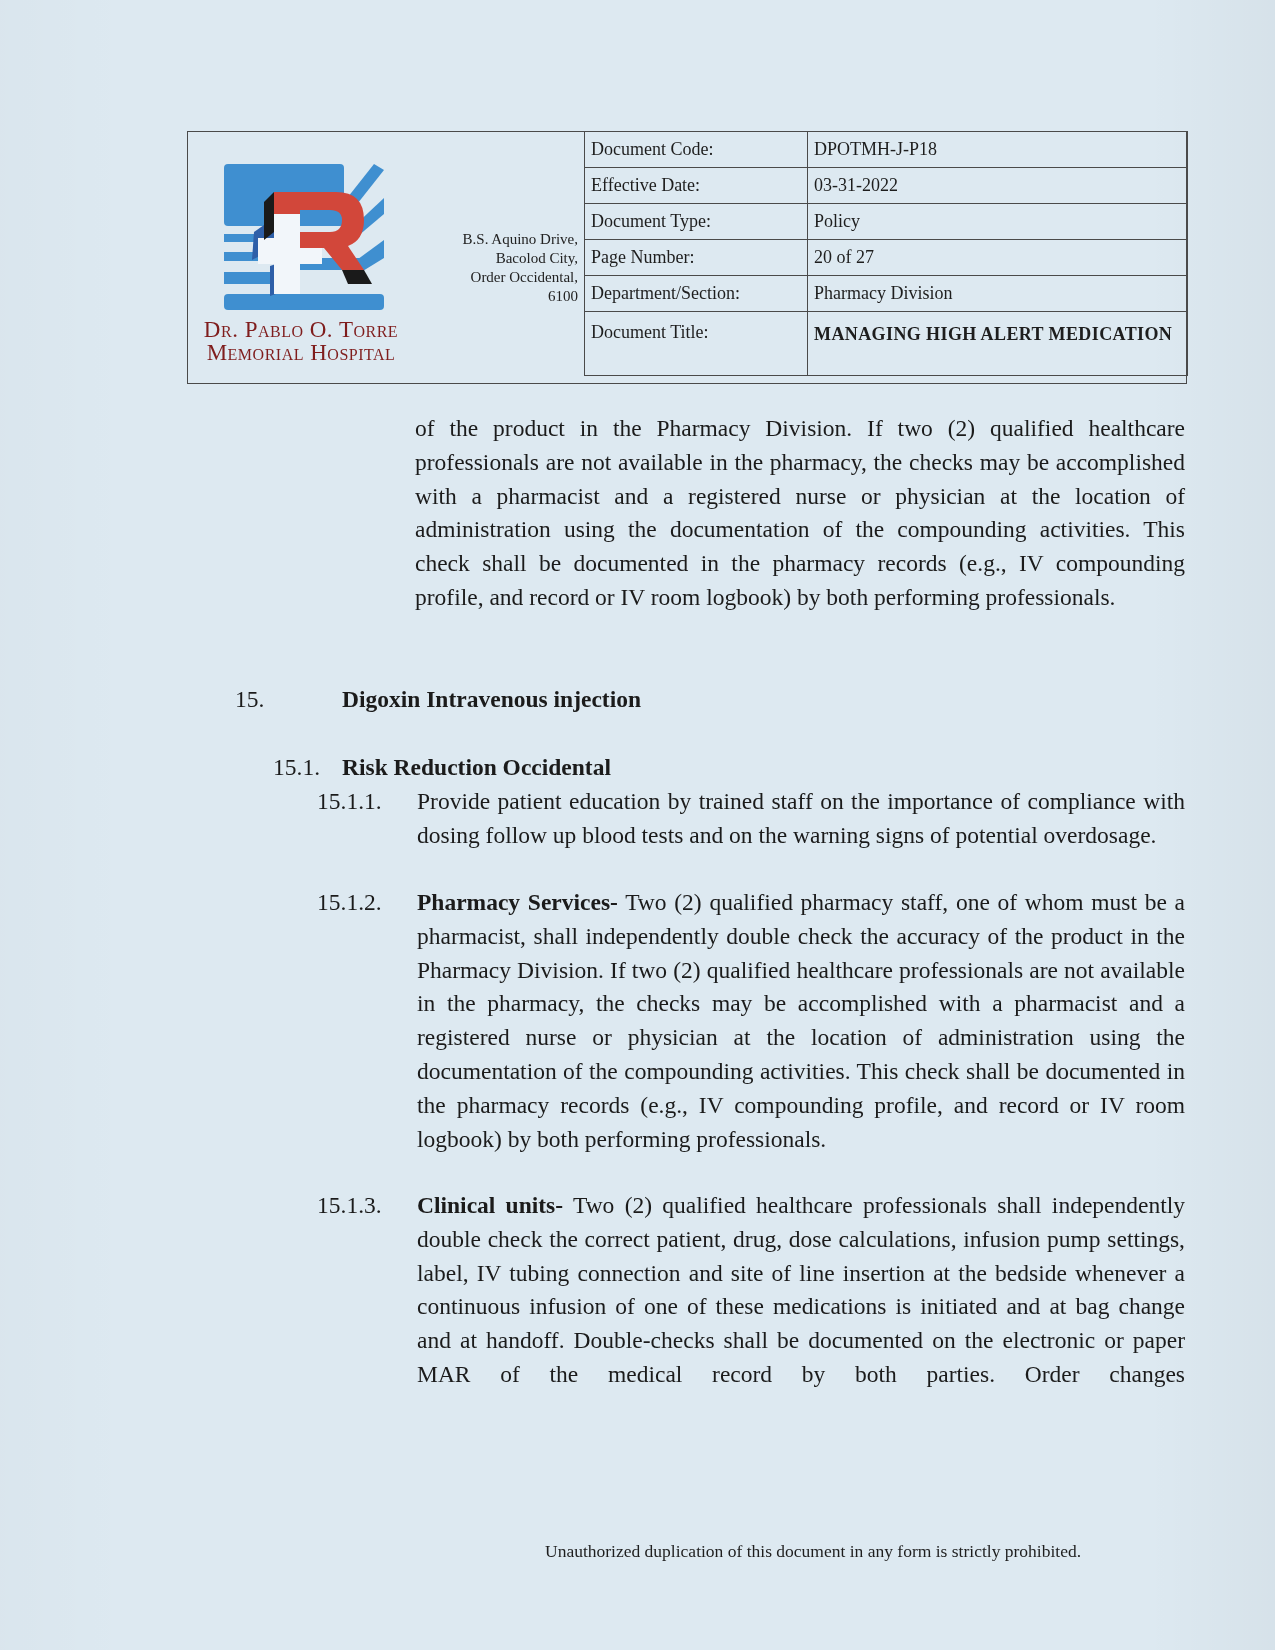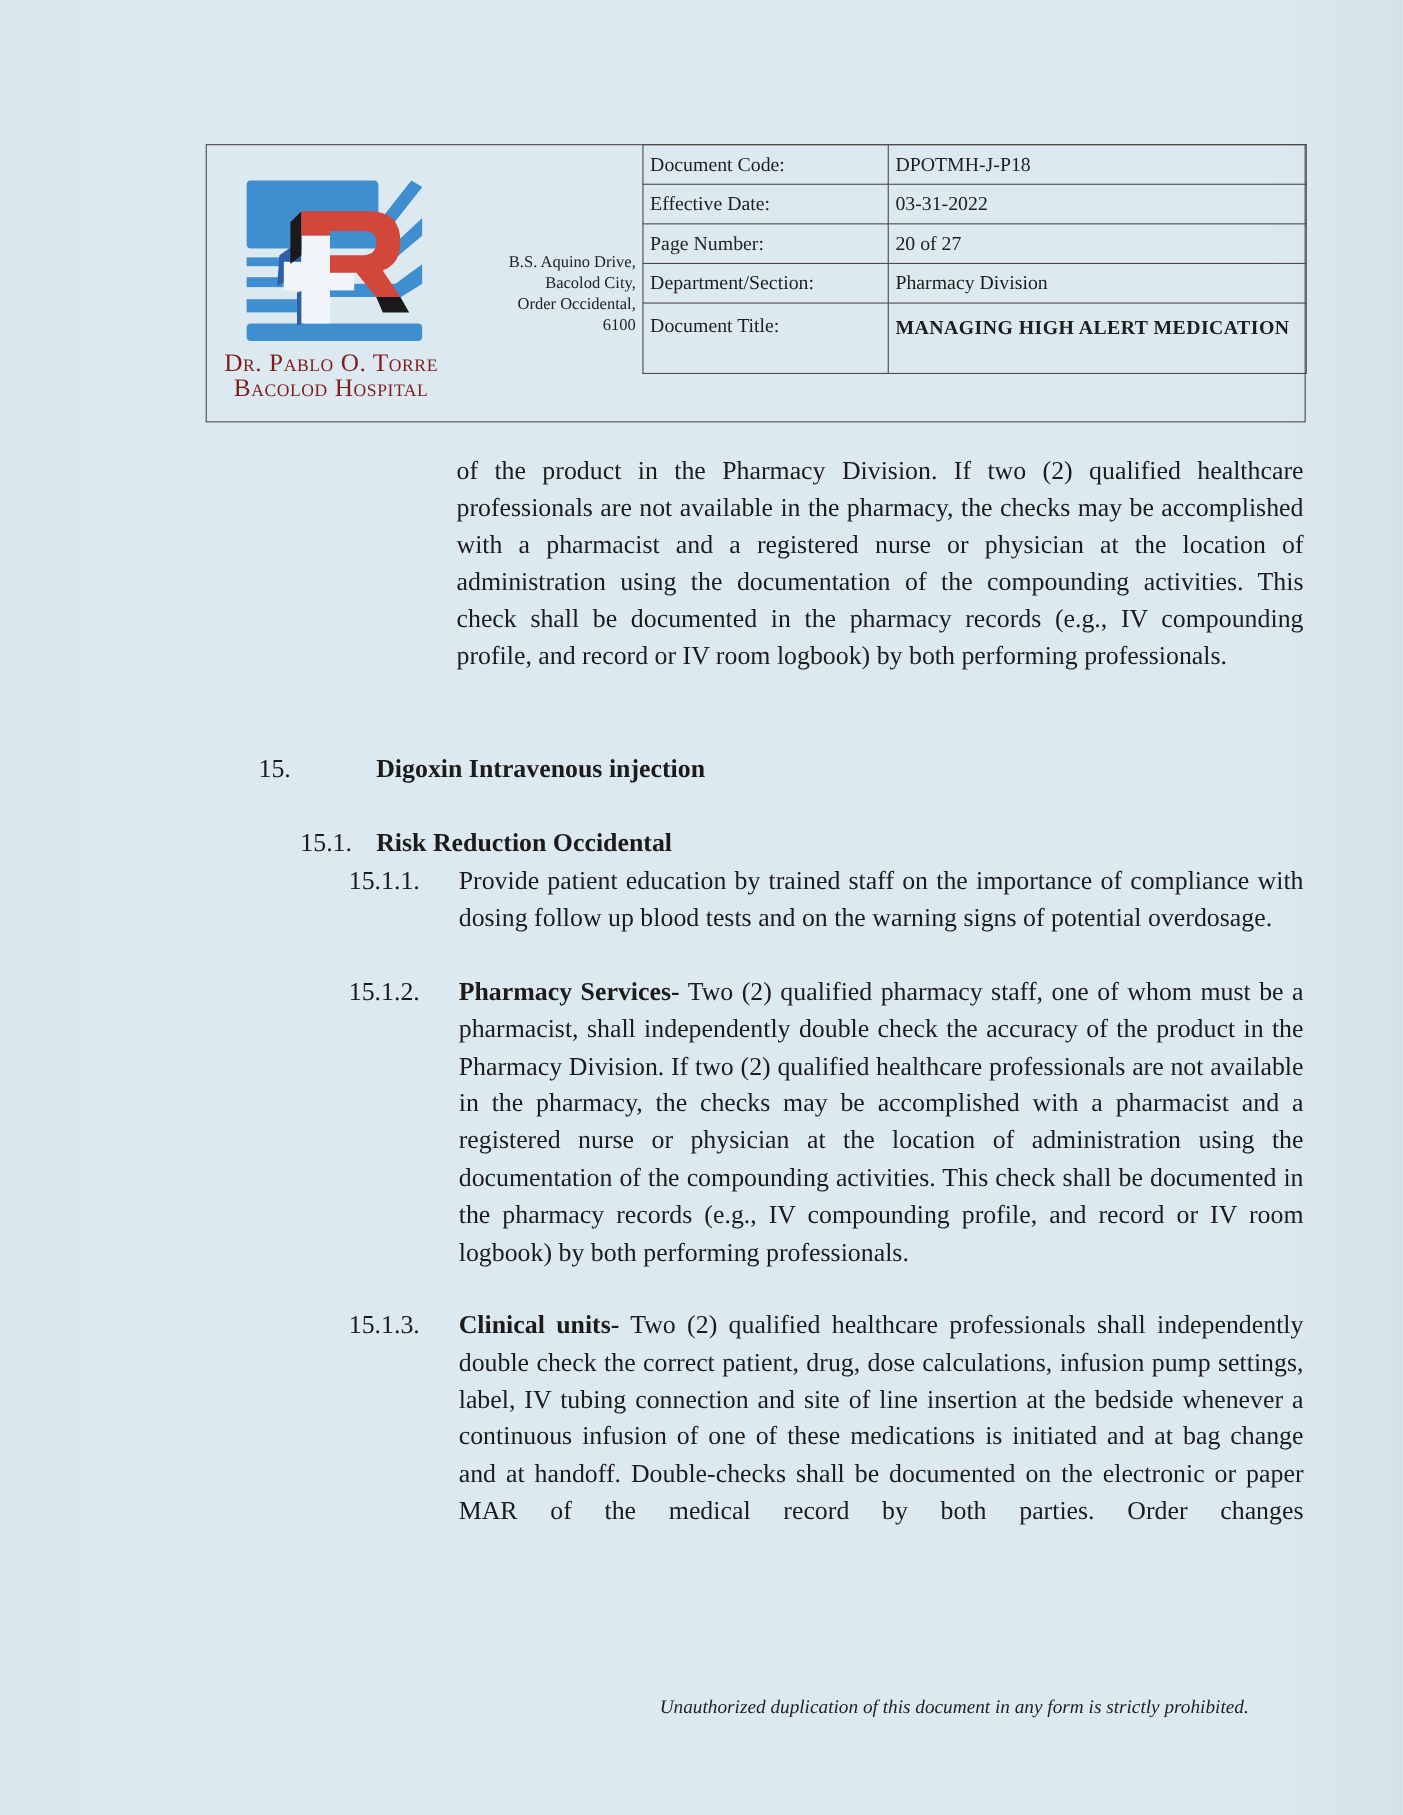--- a/index.html
+++ b/index.html
@@ -47,22 +47,22 @@
   
   .para {
     position:absolute; left:415px; width:770px;
     font-size:23.5px; line-height:33.8px; text-align:justify;
     text-align-last:left;
   }
   .num { position:absolute; font-size:23.5px; line-height:33.8px; }
   .h-main { position:absolute; font-size:23.5px; font-weight:bold; line-height:33.8px; }
   b.run { font-weight:bold; }
   .footer {
-    position:absolute; left:545px; top:1541px; width:645px; text-align:center;
-    font-size:17.5px; color:#1e1e1e;font-style:italic;
+    position:absolute; left:545px; top:1541px; width:645px; text-align:left;
+    font-size:17.5px; color:#1e1e1e;
   }
 </style>
 </head>
 <body>
 
 <div class="page-shade"></div>
 
 <div class="header-box">
   <div class="logo-cell">
     <svg class="logo" viewBox="0 0 160 150">
@@ -83,38 +83,42 @@
       <rect x="50" y="52" width="26" height="80" fill="#f2f6fa"></rect>
       <rect x="34" y="76" width="64" height="26" fill="#f2f6fa"></rect>
 
       <polygon points="40,40 50,30 50,70 40,78" fill="#1a1a1a"></polygon>
       <polygon points="118,108 140,108 148,122 124,122" fill="#1a1a1a"></polygon>
 
       <path d="M50,30 H112 Q140,30 140,58 Q140,78 124,84 L140,108 H118 L100,86 H76 V70 H106 Q118,70 118,58 Q118,48 106,48 H76 V52 H50 Z" fill="#d2473a"></path>
     </svg>
     <div class="hospital-name">
       <div>Dr. Pablo O. Torre</div>
-      <div>Bacolod Hospital</div>
+      <div>Memorial Hospital</div>
     </div>
   </div>
   <div class="address">
     <div>B.S. Aquino Drive,</div>
     <div>Bacolod City,</div>
     <div>Order Occidental,</div>
     <div>6100</div>
   </div>
   <table class="meta-table">
     <tbody>
         <tr>
       <td class="label">Document Code:</td>
       <td>DPOTMH-J-P18</td>
     </tr>
     <tr>
       <td class="label">Effective Date:</td>
       <td>03-31-2022</td>
+    </tr>
+    <tr>
+      <td class="label">Document Type:</td>
+      <td>Policy</td>
     </tr>
     <tr>
       <td class="label">Page Number:</td>
       <td>20 of 27</td>
     </tr>
     <tr>
       <td class="label">Department/Section:</td>
       <td>Pharmacy Division</td>
     </tr>
     <tr>

